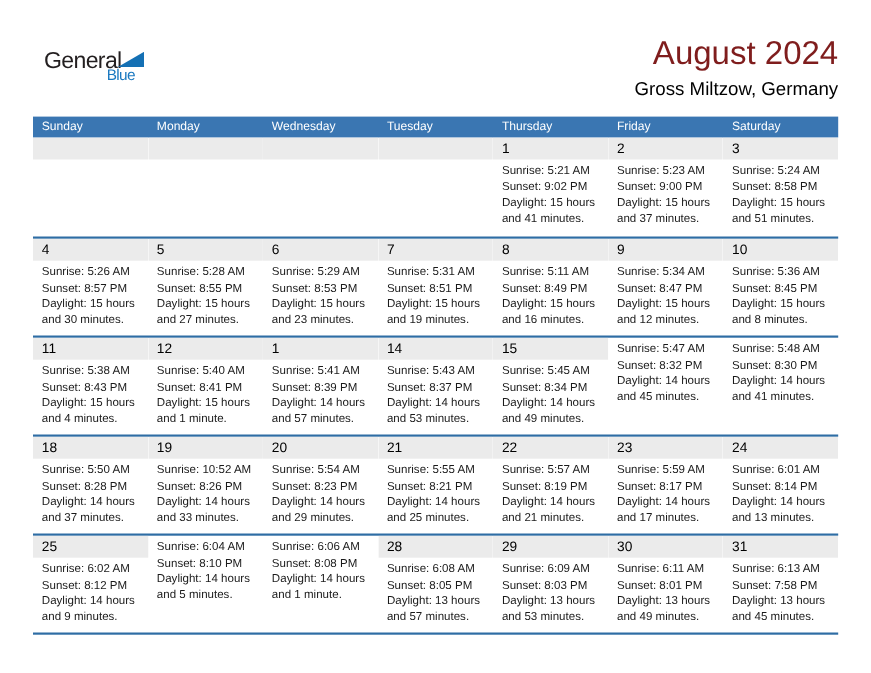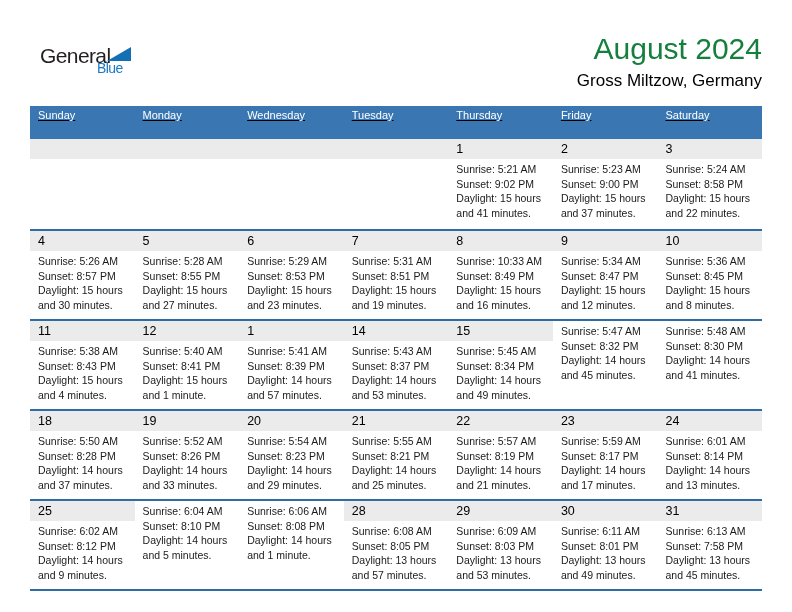--- a/index.html
+++ b/index.html
@@ -7,26 +7,26 @@
 
   
   .brand{position:absolute;left:40px;top:44px;width:120px;height:46px;}
   .brand-general{position:absolute;left:0;top:0;font-size:21px;color:#231f20;letter-spacing:-0.6px;}
   .brand-triangle{position:absolute;left:67px;top:3px;width:24px;height:14px;background:#1470b4;
     clip-path:polygon(0 100%,100% 100%,100% 0);}
   .brand-blue{position:absolute;left:57px;top:16px;font-size:14px;color:#1b79c0;letter-spacing:-0.6px;}
 
   
   .titles{position:absolute;right:30px;top:33px;text-align:right;}
-  .titles h1{margin:0;font-size:30px;font-weight:400;color:#15803d;line-height:32px;}
+  .titles h1{margin:0;font-size:30px;font-weight:400;color:#7f1d1d;line-height:32px;}
   .subtitle{margin-top:6px;font-size:17px;color:#000;}
 
   
   .calendar{position:absolute;left:30px;top:106px;width:732px;}
-  .weekday-row{display:flex;background:#3a76b2;height:33px;text-decoration:underline;}
+  .weekday-row{display:flex;background:#3a76b2;height:19px;}
   .weekday-cell{flex:1 1 0;color:#ffffff;font-size:11px;line-height:19px;padding-left:8px;box-sizing:border-box;}
   .grid{border-bottom:2px solid #2e6da4;}
   .week-row{display:flex;border-top:2px solid #2e6da4;height:88px;}
   .grid .week-row:first-child{border-top:none;height:90px;}
   .day-cell{flex:1 1 0;overflow:hidden;}
   .day-band{height:20px;background:#ebebeb;font-size:12.5px;line-height:20px;padding-left:8px;color:#000;}
   .cell-body{padding:3px 5px 0 8px;font-size:10.5px;line-height:14.5px;color:#1a1a1a;}
 </style>
 </head>
 <body>
@@ -109,21 +109,21 @@
       <div>Daylight: 15 hours</div>
       <div>and 37 minutes.</div>
     </div>
   </div>
           <div class="day-cell">
     <div class="day-band">3</div>
     <div class="cell-body">
       <div>Sunrise: 5:24 AM</div>
       <div>Sunset: 8:58 PM</div>
       <div>Daylight: 15 hours</div>
-      <div>and 22 minutes.</div>
+      <div>and 51 minutes.</div>
     </div>
   </div>
         </div>
         <div class="week-row">
           <div class="day-cell">
     <div class="day-band">4</div>
     <div class="cell-body">
       <div>Sunrise: 5:26 AM</div>
       <div>Sunset: 8:57 PM</div>
       <div>Daylight: 15 hours</div>
@@ -153,21 +153,21 @@
     <div class="cell-body">
       <div>Sunrise: 5:31 AM</div>
       <div>Sunset: 8:51 PM</div>
       <div>Daylight: 15 hours</div>
       <div>and 19 minutes.</div>
     </div>
   </div>
           <div class="day-cell">
     <div class="day-band">8</div>
     <div class="cell-body">
-      <div>Sunrise: 10:33 AM</div>
+      <div>Sunrise: 5:11 AM</div>
       <div>Sunset: 8:49 PM</div>
       <div>Daylight: 15 hours</div>
       <div>and 16 minutes.</div>
     </div>
   </div>
           <div class="day-cell">
     <div class="day-band">9</div>
     <div class="cell-body">
       <div>Sunrise: 5:34 AM</div>
       <div>Sunset: 8:47 PM</div>
@@ -254,21 +254,21 @@
     <div class="cell-body">
       <div>Sunrise: 5:50 AM</div>
       <div>Sunset: 8:28 PM</div>
       <div>Daylight: 14 hours</div>
       <div>and 37 minutes.</div>
     </div>
   </div>
           <div class="day-cell">
     <div class="day-band">19</div>
     <div class="cell-body">
-      <div>Sunrise: 5:52 AM</div>
+      <div>Sunrise: 10:52 AM</div>
       <div>Sunset: 8:26 PM</div>
       <div>Daylight: 14 hours</div>
       <div>and 33 minutes.</div>
     </div>
   </div>
           <div class="day-cell">
     <div class="day-band">20</div>
     <div class="cell-body">
       <div>Sunrise: 5:54 AM</div>
       <div>Sunset: 8:23 PM</div>

